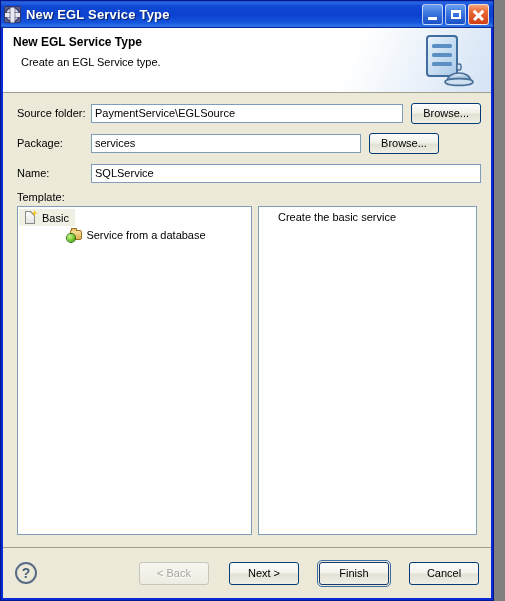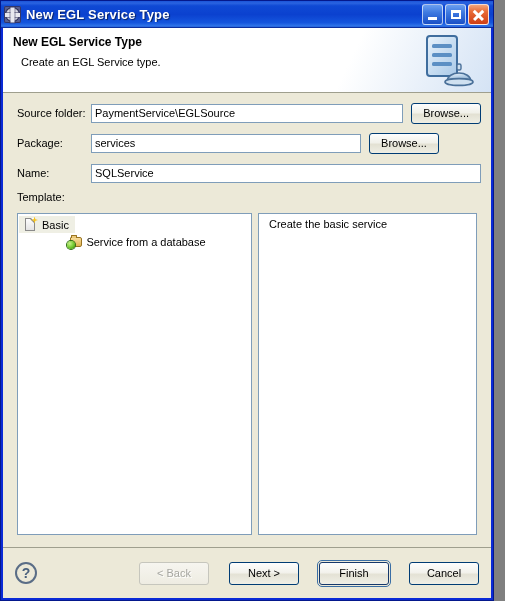--- a/index.html
+++ b/index.html
@@ -229,21 +229,21 @@
     color: #000;
     cursor: default;
   }
 
   
   .template-label {
     font-size: 11px;
     color: #000;
     padding: 0 14px;
     margin-top: -2px;
-    margin-bottom: 10px;
+    margin-bottom: 3px;
   }
   .panes {
     flex: 1 1 auto;
     display: flex;
     padding: 0 14px 0 14px;
     box-sizing: border-box;
     min-height: 0;
   }
   .listbox {
     width: 235px;
@@ -253,21 +253,21 @@
     box-sizing: border-box;
     padding: 2px 1px;
     overflow: hidden;
   }
   .descbox {
     flex: 1 1 auto;
     margin-left: 6px;
     background: #fff;
     border: 1px solid #7f9db9;
     box-sizing: border-box;
-    padding: 4px 10px;
+    padding: 4px 19px;
     font-size: 11px;
     color: #000;
     overflow: hidden;
   }
   .list-item {
     display: flex;
     align-items: center;
     height: 17px;
     padding-left: 4px;
     font-size: 11px;

